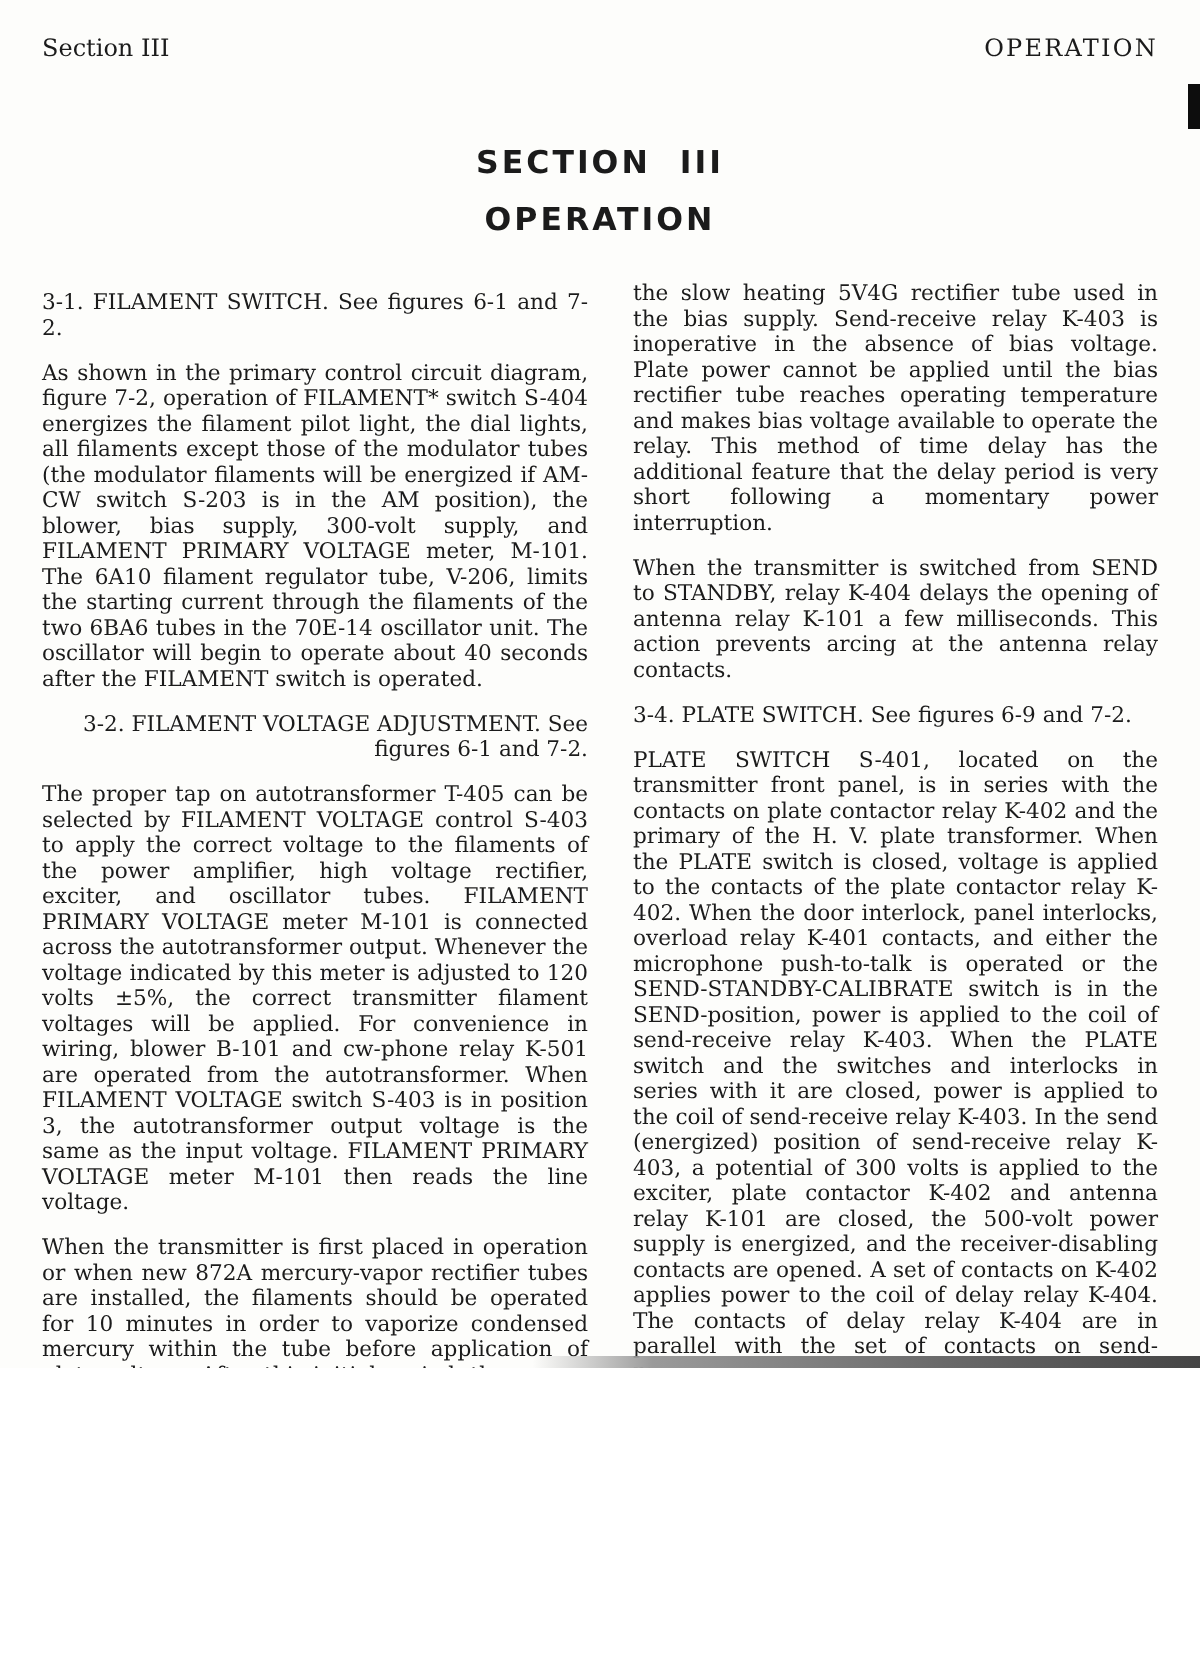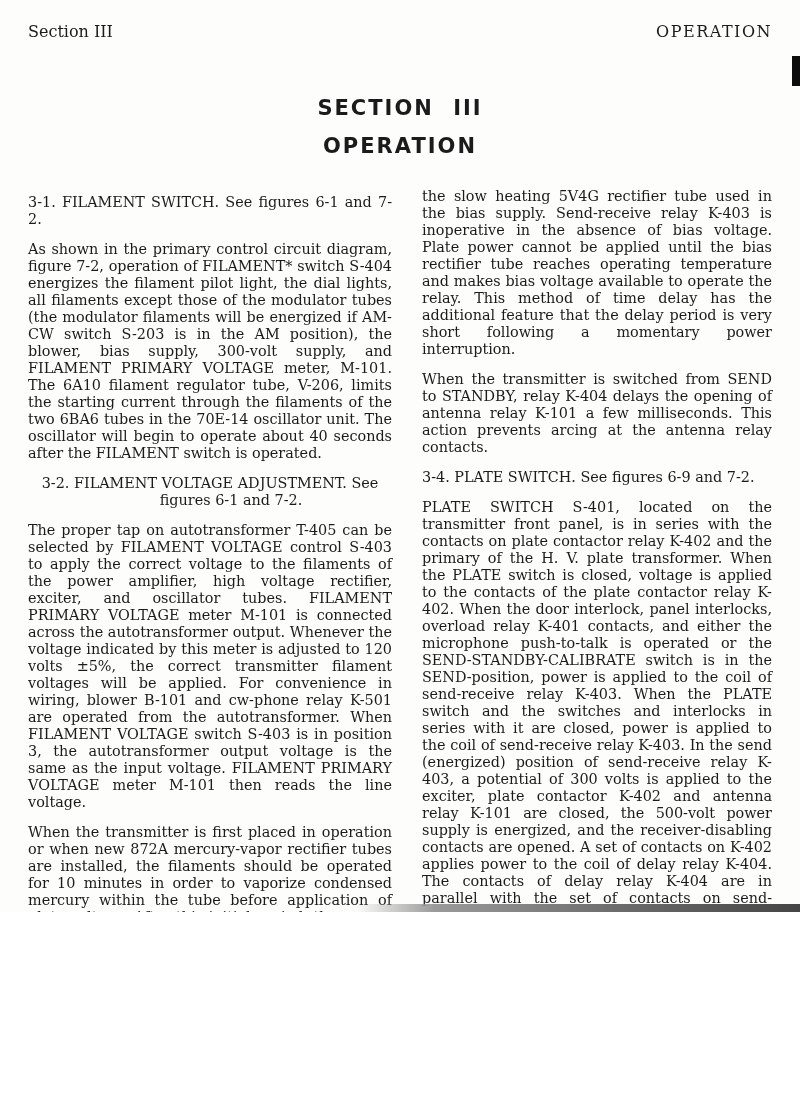--- a/index.html
+++ b/index.html
@@ -62,21 +62,21 @@
     margin: 0 0 13px 0;
     font-size: 14.4px;
     line-height: 17px;
     text-align: justify;
     text-justify: inter-word;
   }
   .col p.heading { margin-top: 6px; }
   .col p.hang {
     padding-left: 42px;
     text-indent: -42px;
-    text-align: center;
+    text-align: right;
   }
   .col p:last-child { margin-bottom: 0; }
   
   .footnote {
     position: absolute;
     top: 1004px;
     left: 44px;
     width: 748px;
     font-size: 14.6px;
     line-height: 20px;

